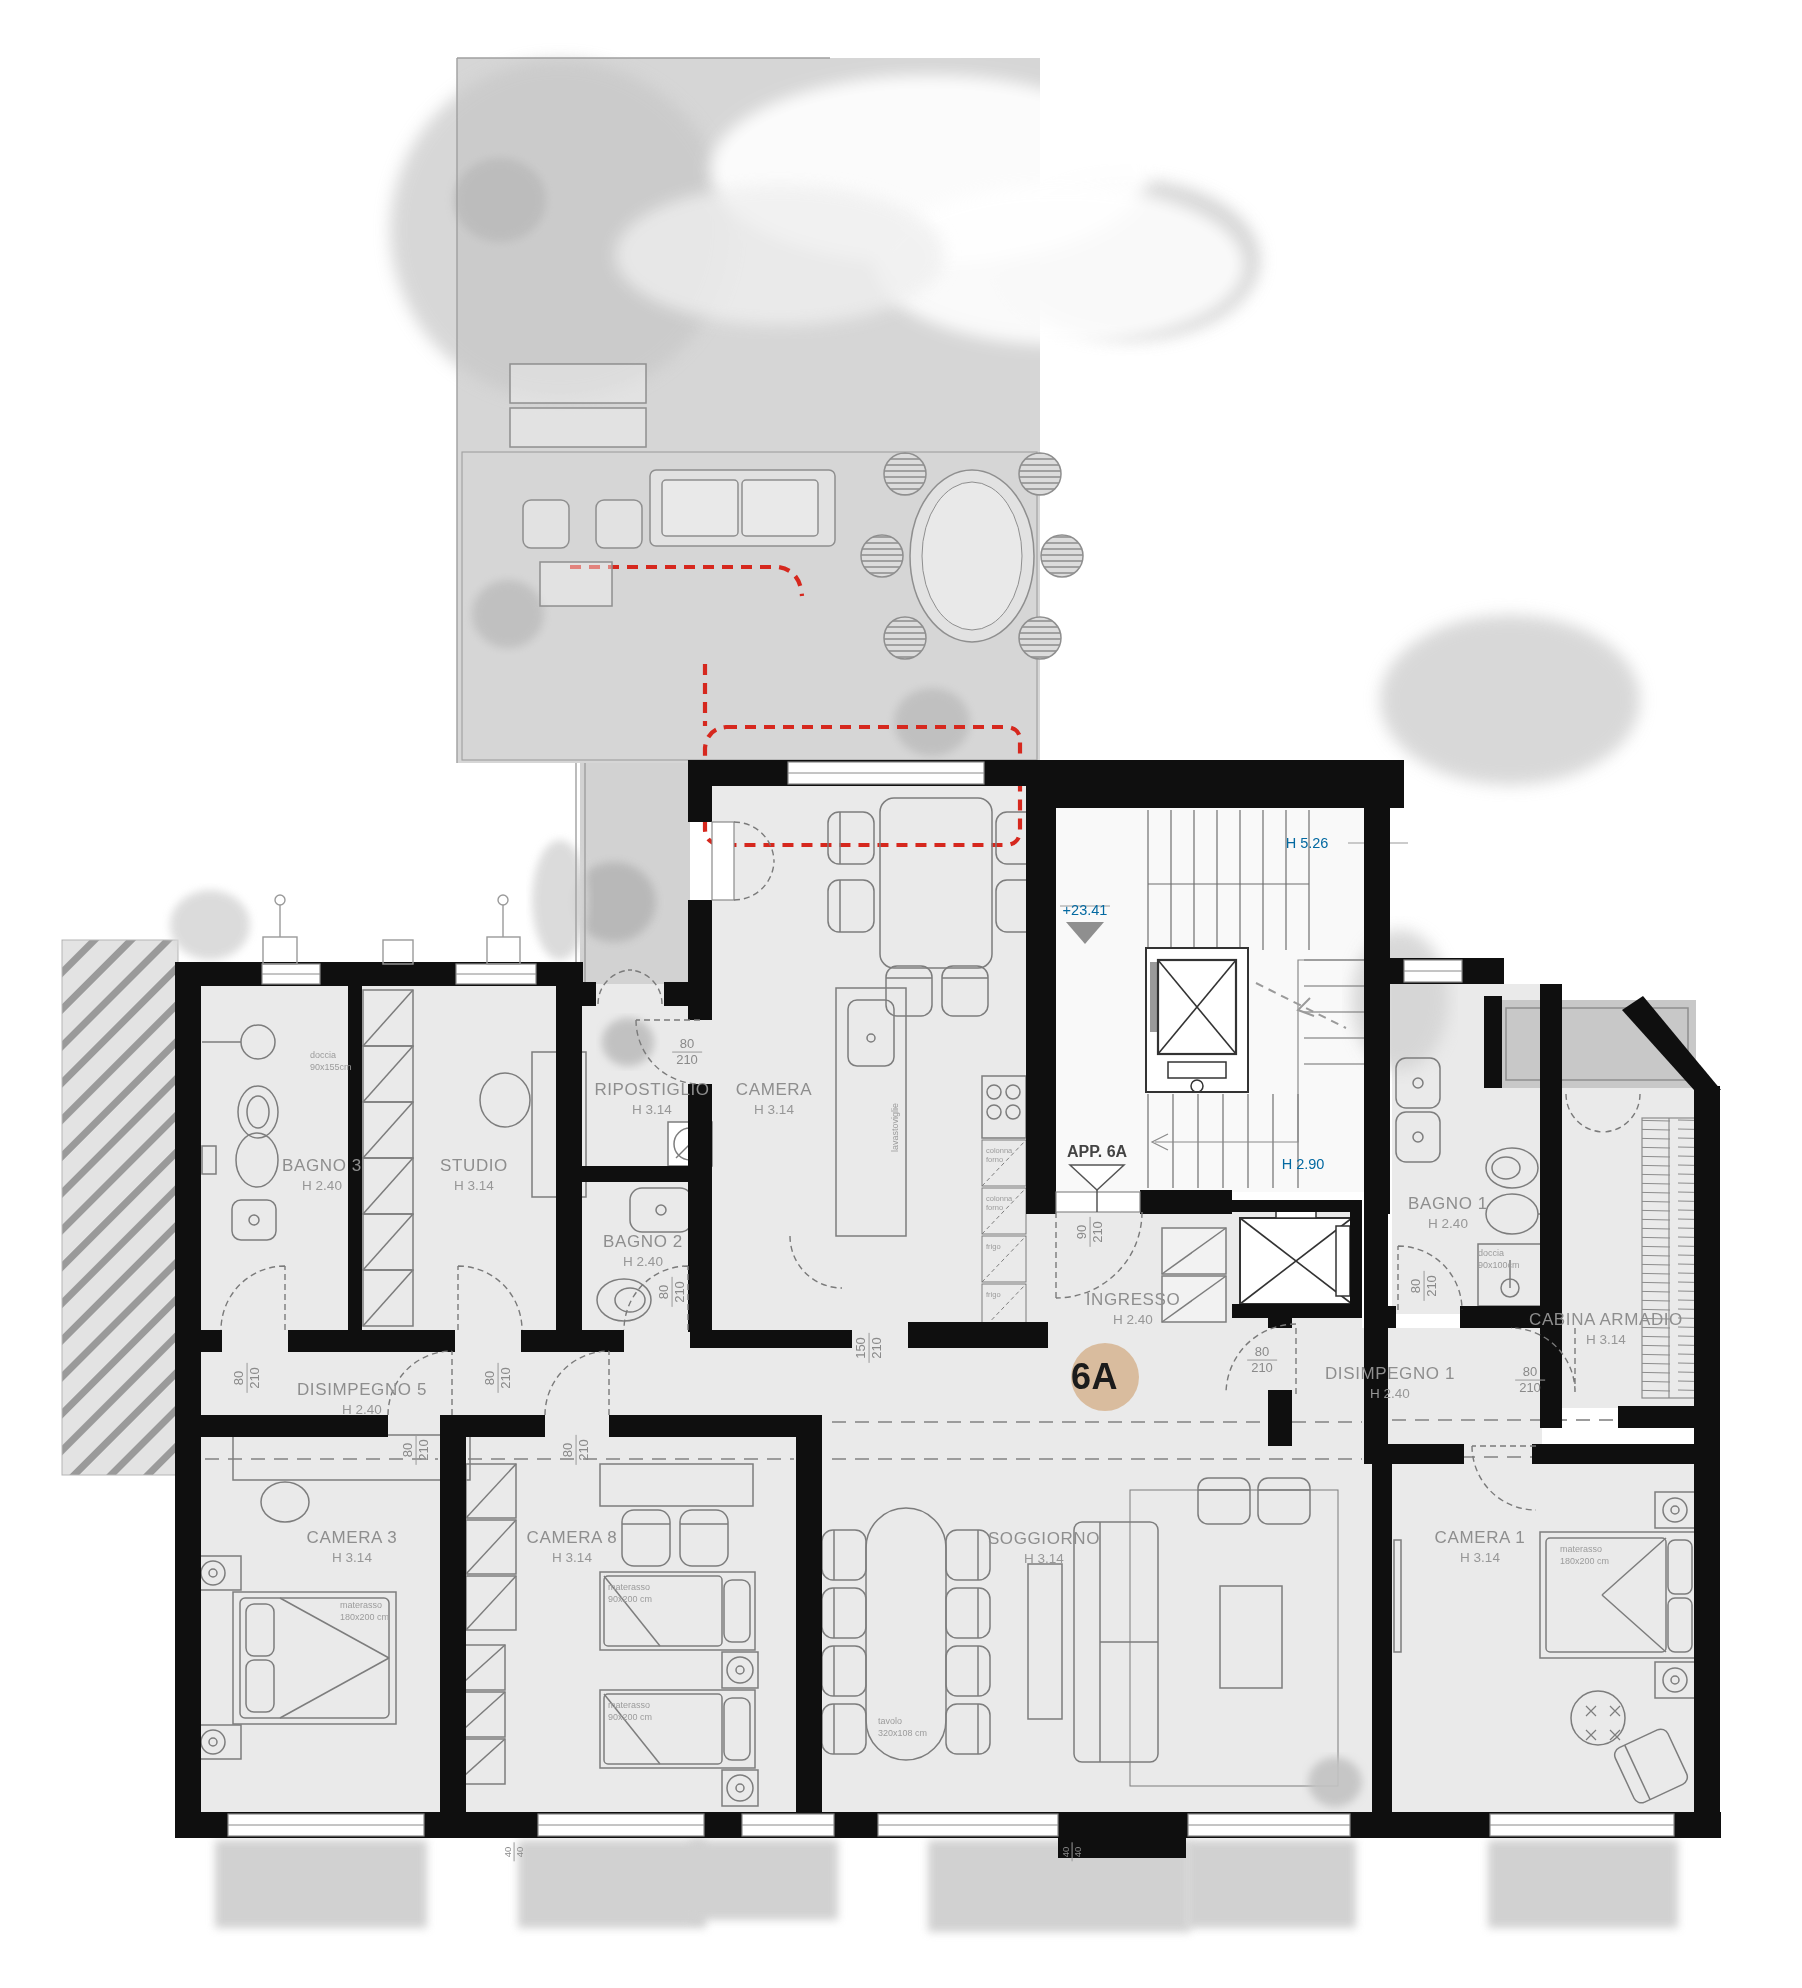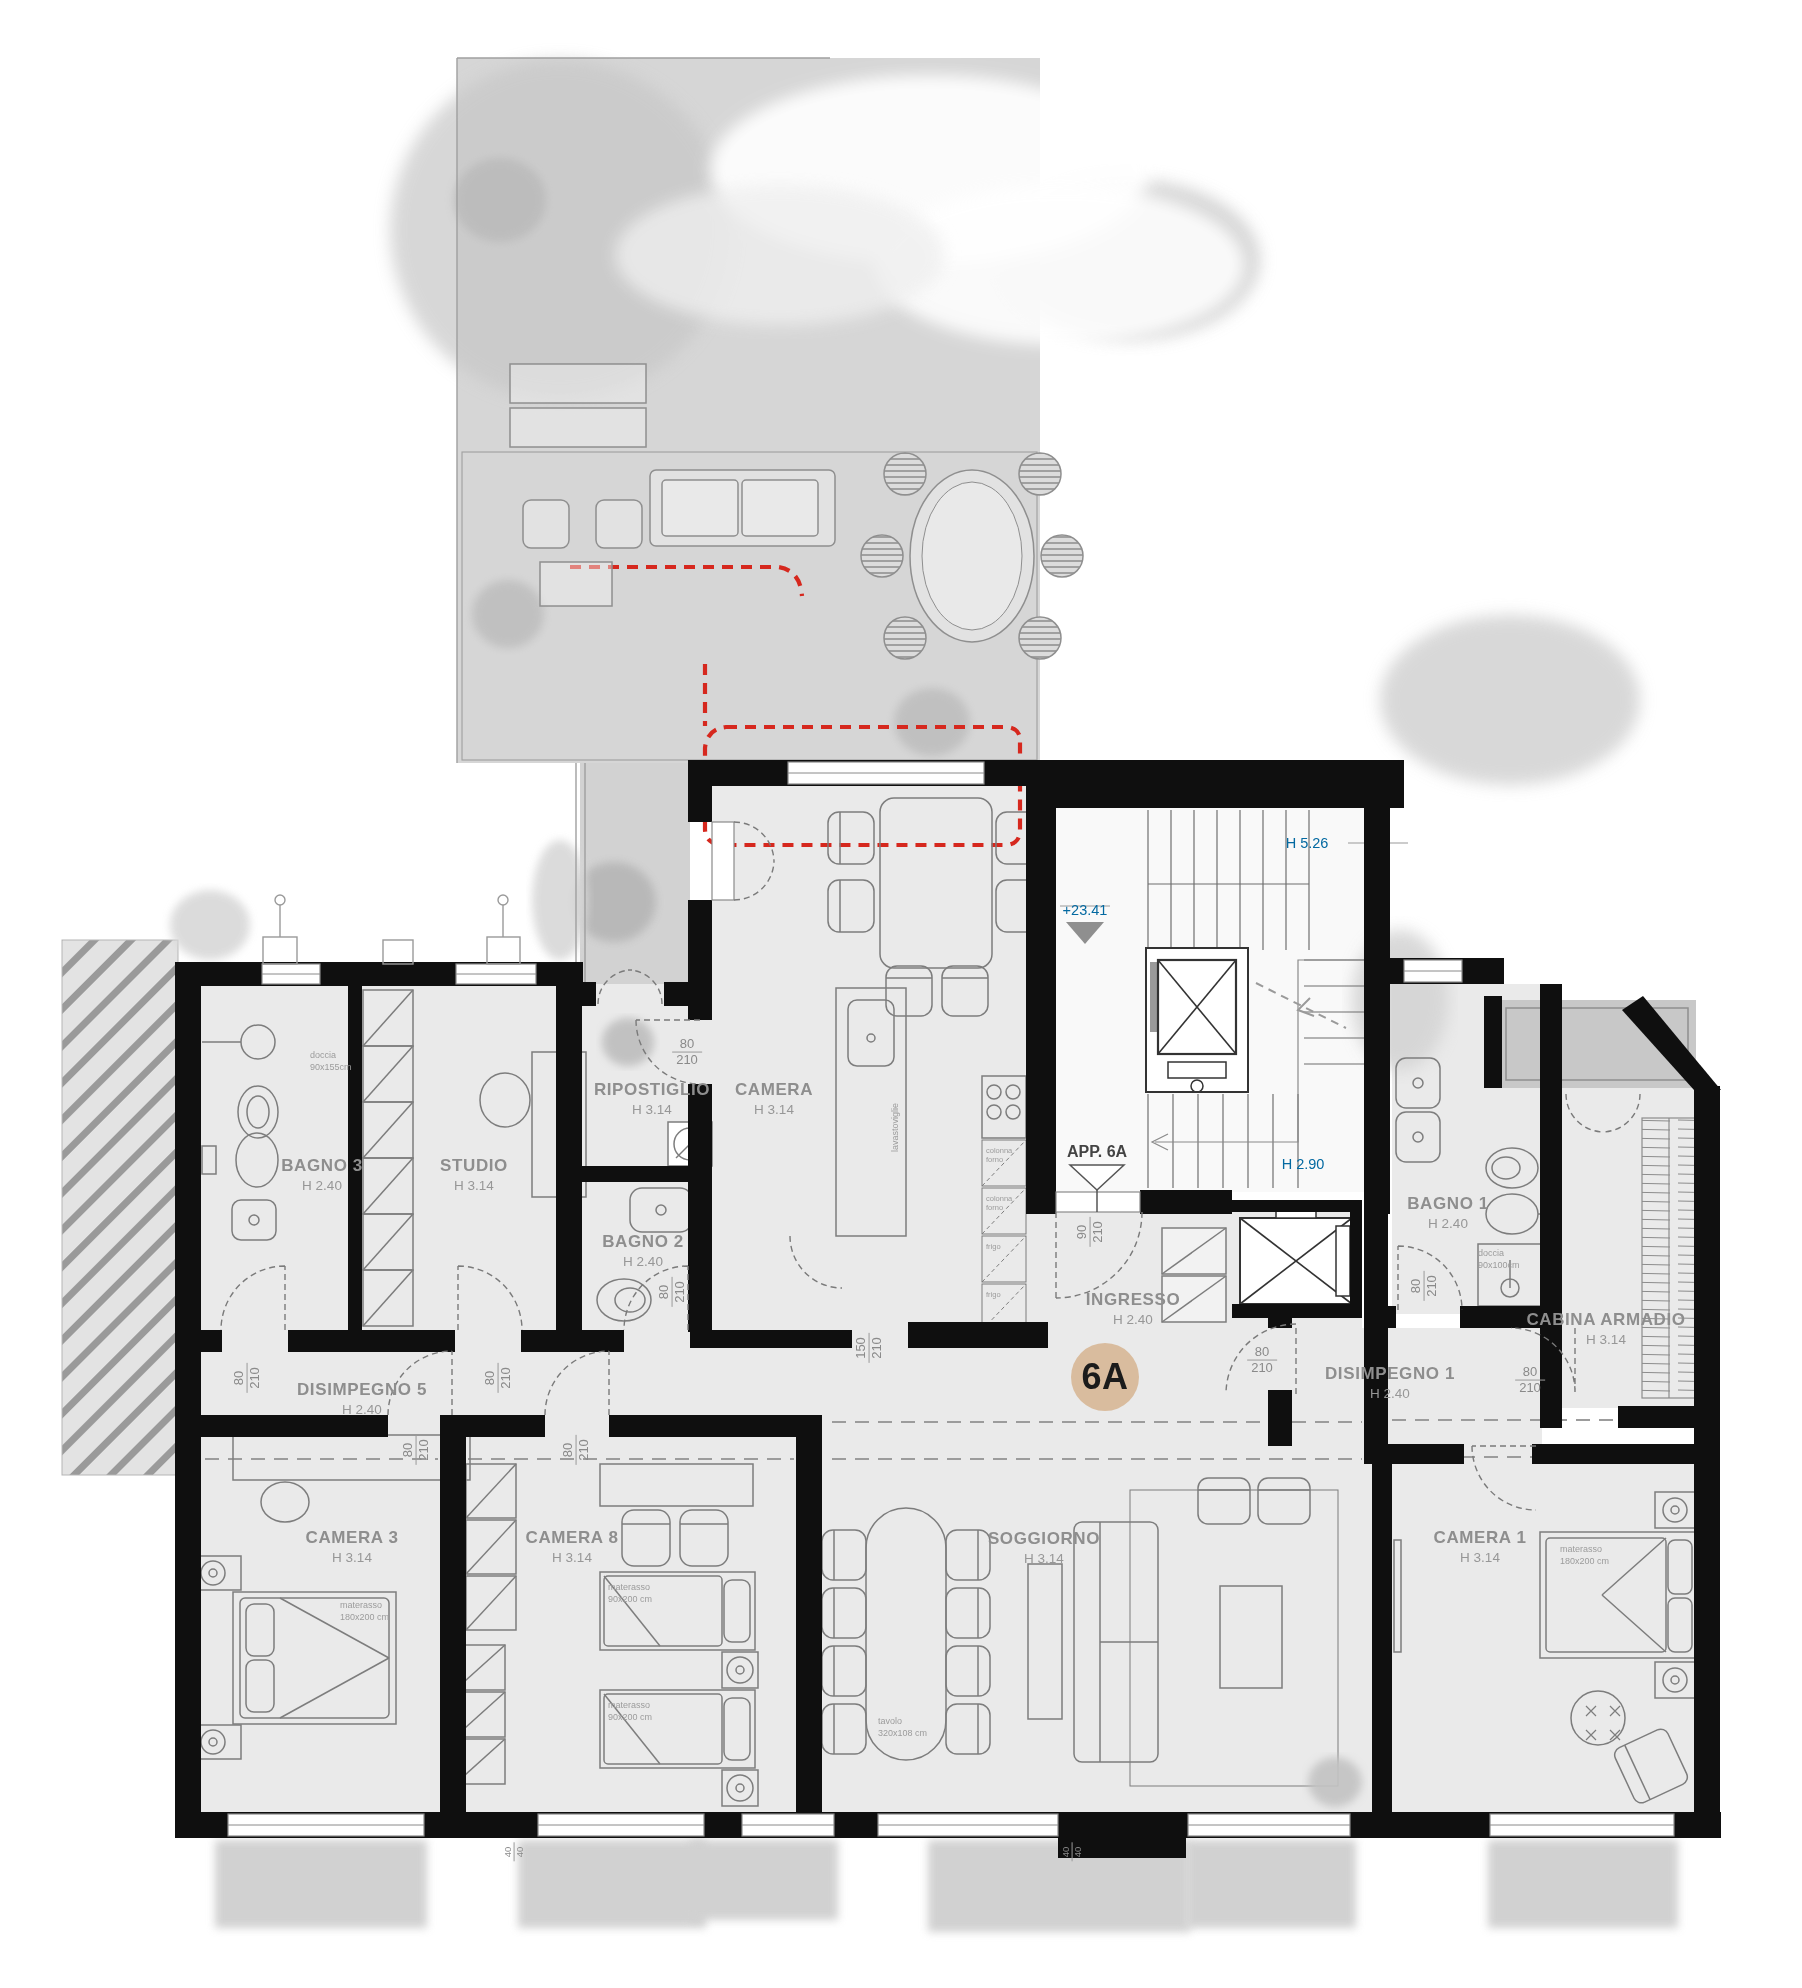--- a/index.html
+++ b/index.html
@@ -1,35 +1,35 @@
 <!DOCTYPE html>
 <html><head>
 <meta charset="utf-8">
 <style>
   html,body{margin:0;padding:0;background:#fff}
   #stage{position:relative;width:1802px;height:1988px;background:#ffffff;
          font-family:"Liberation Sans",sans-serif;overflow:hidden}
   #stage svg{position:absolute;left:0;top:0;z-index:10}
   .room{position:absolute;transform:translate(-50%,-50%);text-align:center;color:#8e8e8e;
         white-space:nowrap;z-index:30}
-  .room .nm{font-size:17px;font-weight:700;letter-spacing:.6px}
+  .room .nm{font-size:17px;font-weight:400;letter-spacing:.6px}
   .room .ht{font-size:13.5px;font-weight:400;margin-top:2px;color:#979797}
   .marker{position:absolute;transform:translate(-50%,-50%);color:#0369a1;font-size:14.5px;
           white-space:nowrap;z-index:30}
   .dim{position:absolute;transform:translate(-50%,-50%);text-align:center;color:#8a8a8a;
        font-size:13px;line-height:1.15;z-index:30}
   .dim .a{border-bottom:1px solid #9a9a9a;padding:0 4px}
   .dim .b{padding:0 4px}
   .dim.rot{transform:translate(-50%,-50%) rotate(-90deg)}
   .dim.sm{font-size:9.5px}
   .tiny{position:absolute;color:#9c9c9c;font-size:9px;line-height:1.3;z-index:30;white-space:nowrap}
   .tiny.rot{transform:rotate(-90deg);transform-origin:left top}
   .tiny.box{font-size:7.5px;line-height:1.2}
   .badge{position:absolute;left:1105px;top:1377px;width:68px;height:68px;border-radius:50%;
-         transform:translate(-50%,-50%);display:flex;align-items:center;justify-content:center;
+         transform:translate(-50%,-50%);display:flex;align-items:center;justify-content:flex-start;
          font-size:36px;font-weight:700;color:#1b1b1b;z-index:25;letter-spacing:.5px}
 </style>
 </head>
 <body>
 
 <div id="stage">
 
 <svg width="1802" height="1988" viewBox="0 0 1802 1988">
   <defs>
     <pattern id="hatch45" width="26" height="26" patternTransform="rotate(45)" patternUnits="userSpaceOnUse">

